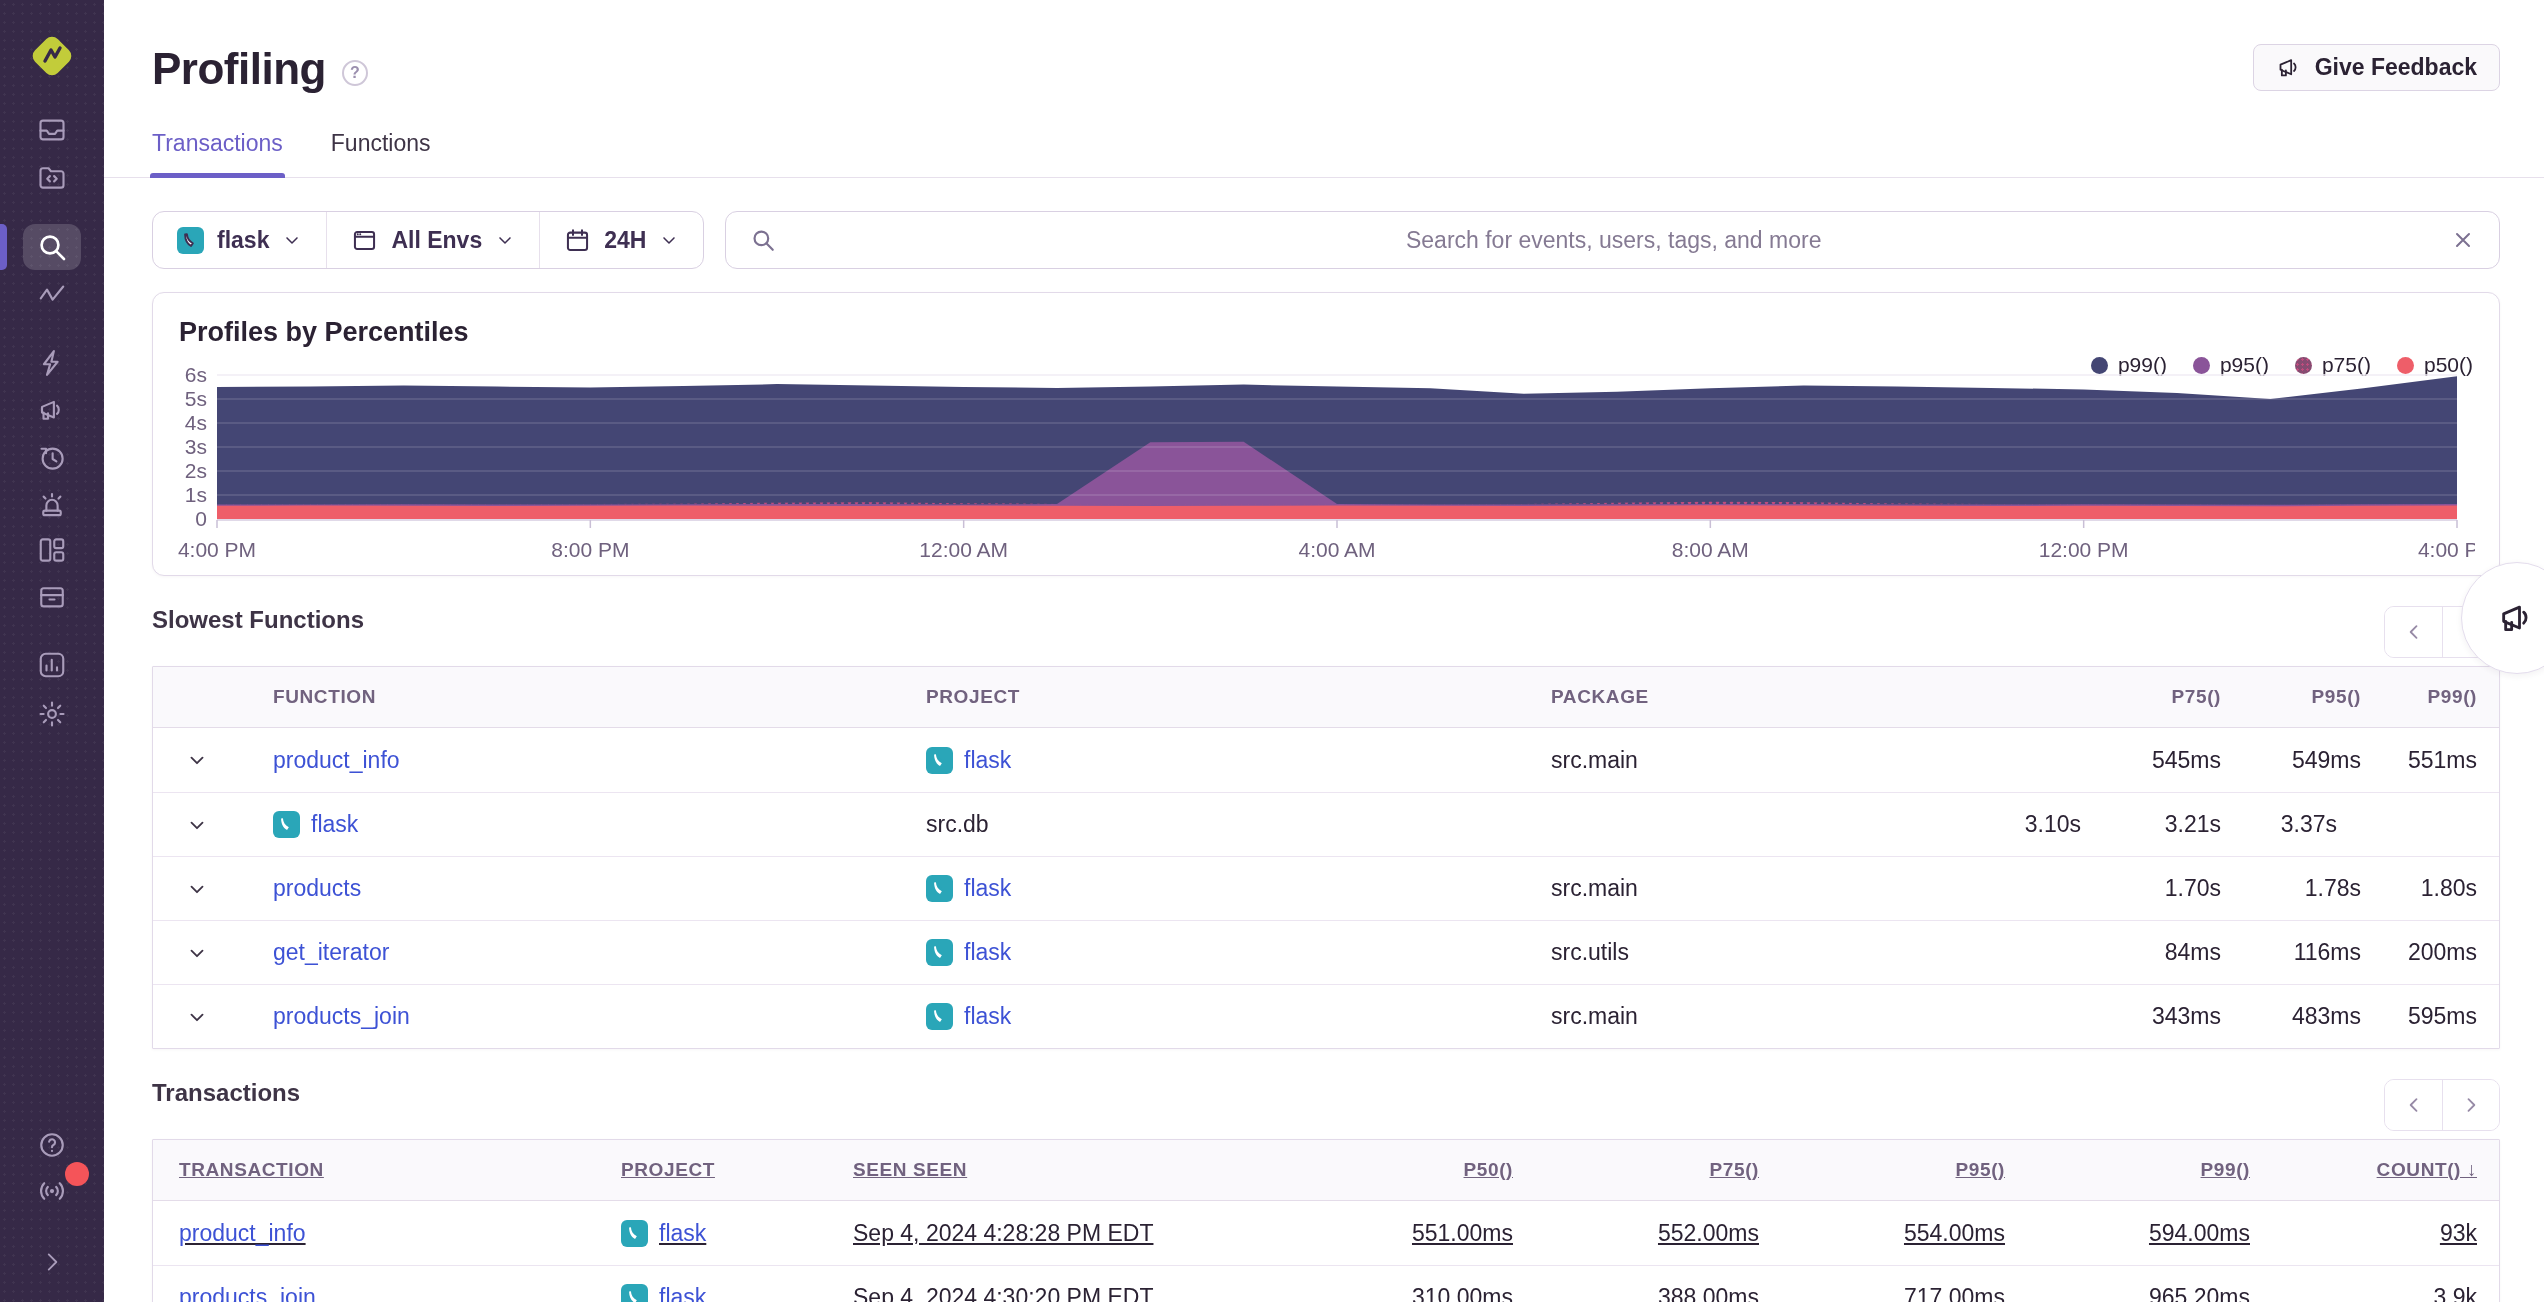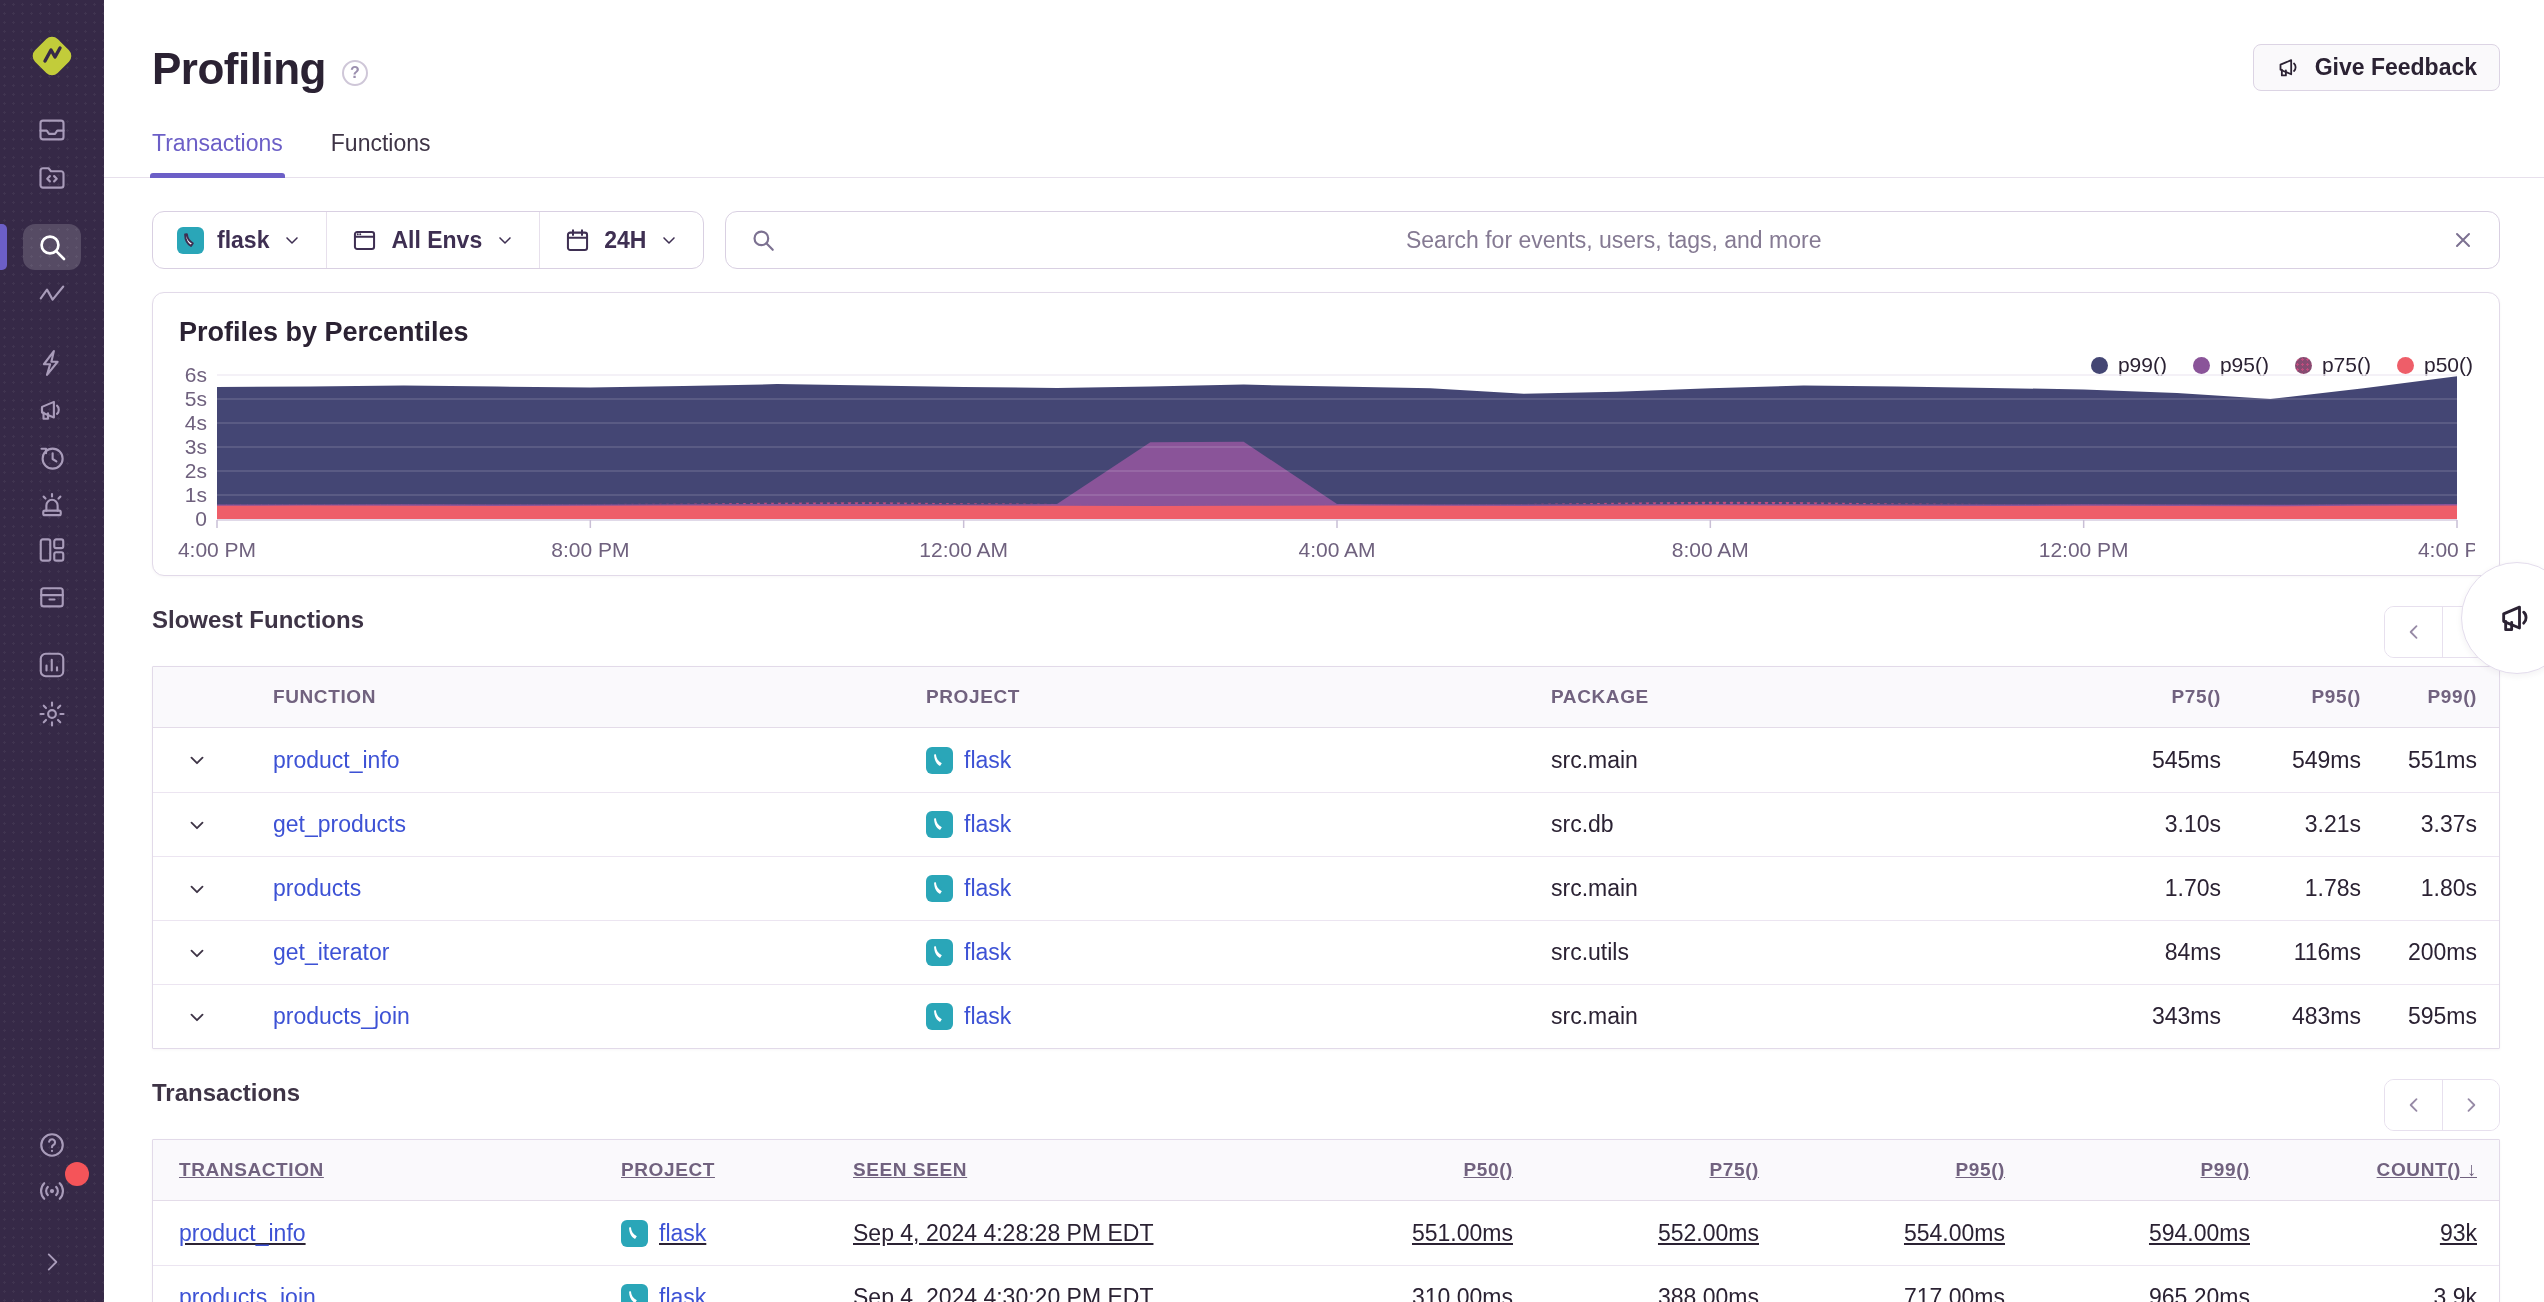--- a/index.html
+++ b/index.html
@@ -389,21 +389,20 @@
           <span class="cell-r">545ms</span>
           <span class="cell-r">549ms</span>
           <span class="cell-r pad-r">551ms</span>
         </div>
         <div class="trow sf-grid">
           <button class="toggle-btn">
             <svg width="22" height="22" viewBox="0 0 24 24">
               <path d="M6 9.5l6 6 6-6"></path>
             </svg>
           </button>
-          <a class="link">get_products</a>
           <span class="proj-cell">
             <span class="proj-icon">
               <svg width="17" height="17" viewBox="0 0 16 16">
                 <path d="M4.6 2c.3 3.6 1.9 6.6 5.6 8.6l-1.7 2.6C4.6 11 3 7.2 2.9 2.4z" fill="#fff"></path>
                 <path d="M6.9 2.4c.3 2.1 1.3 4.1 3.1 5.7" stroke="#2aa6b8" stroke-width="1" fill="none"></path>
               </svg>
             </span>
             <a class="link">flask</a>
           </span>
           <span>src.db</span>

